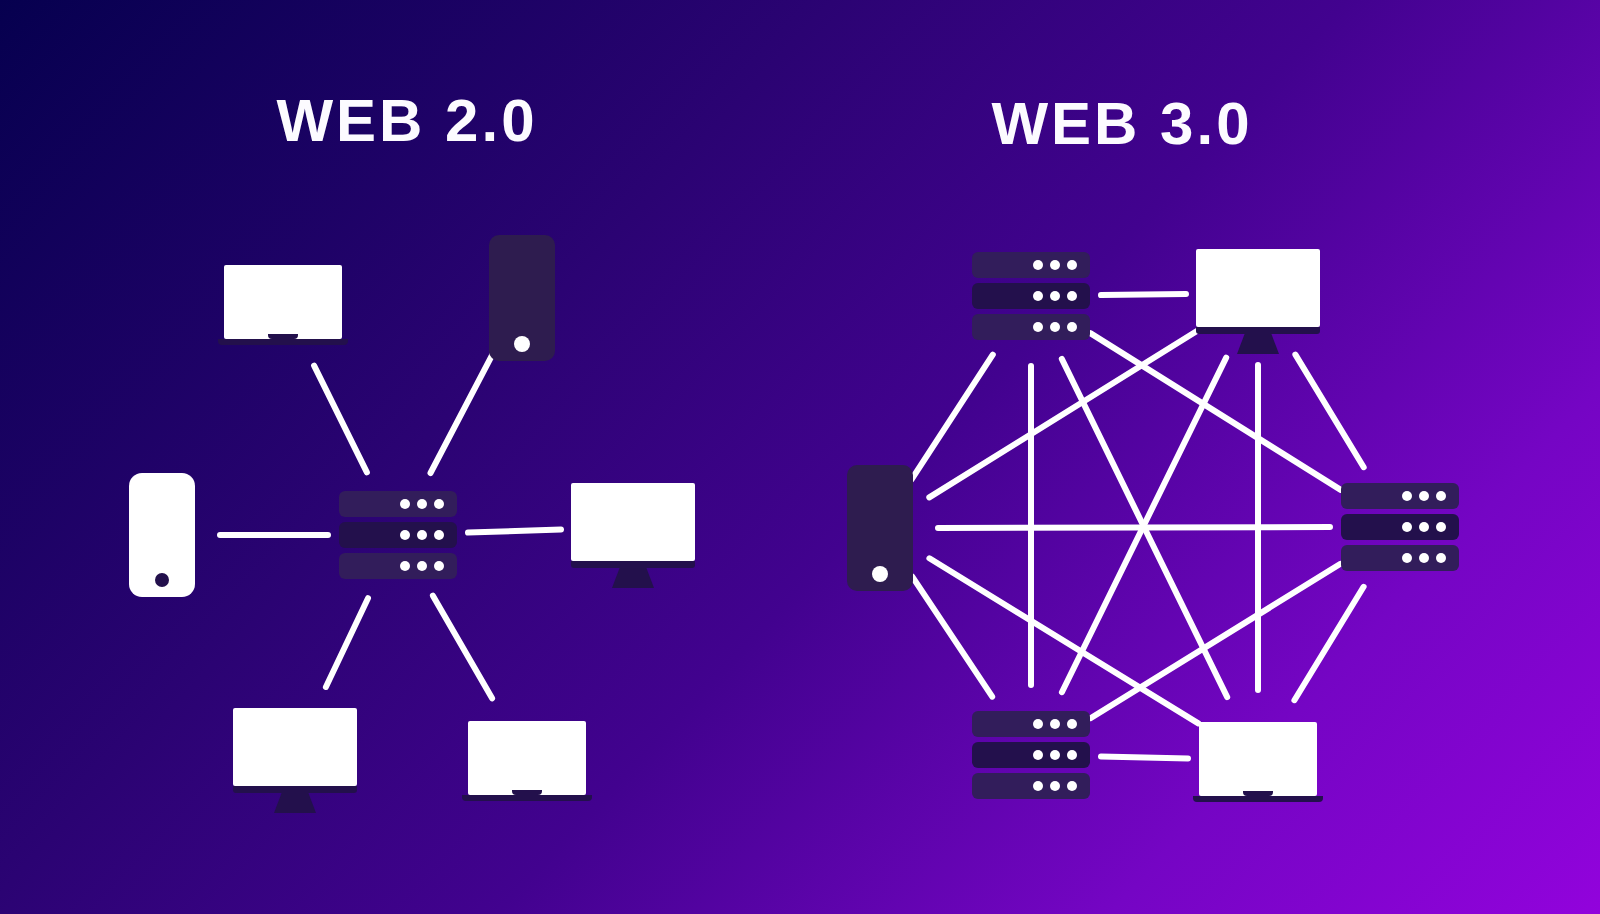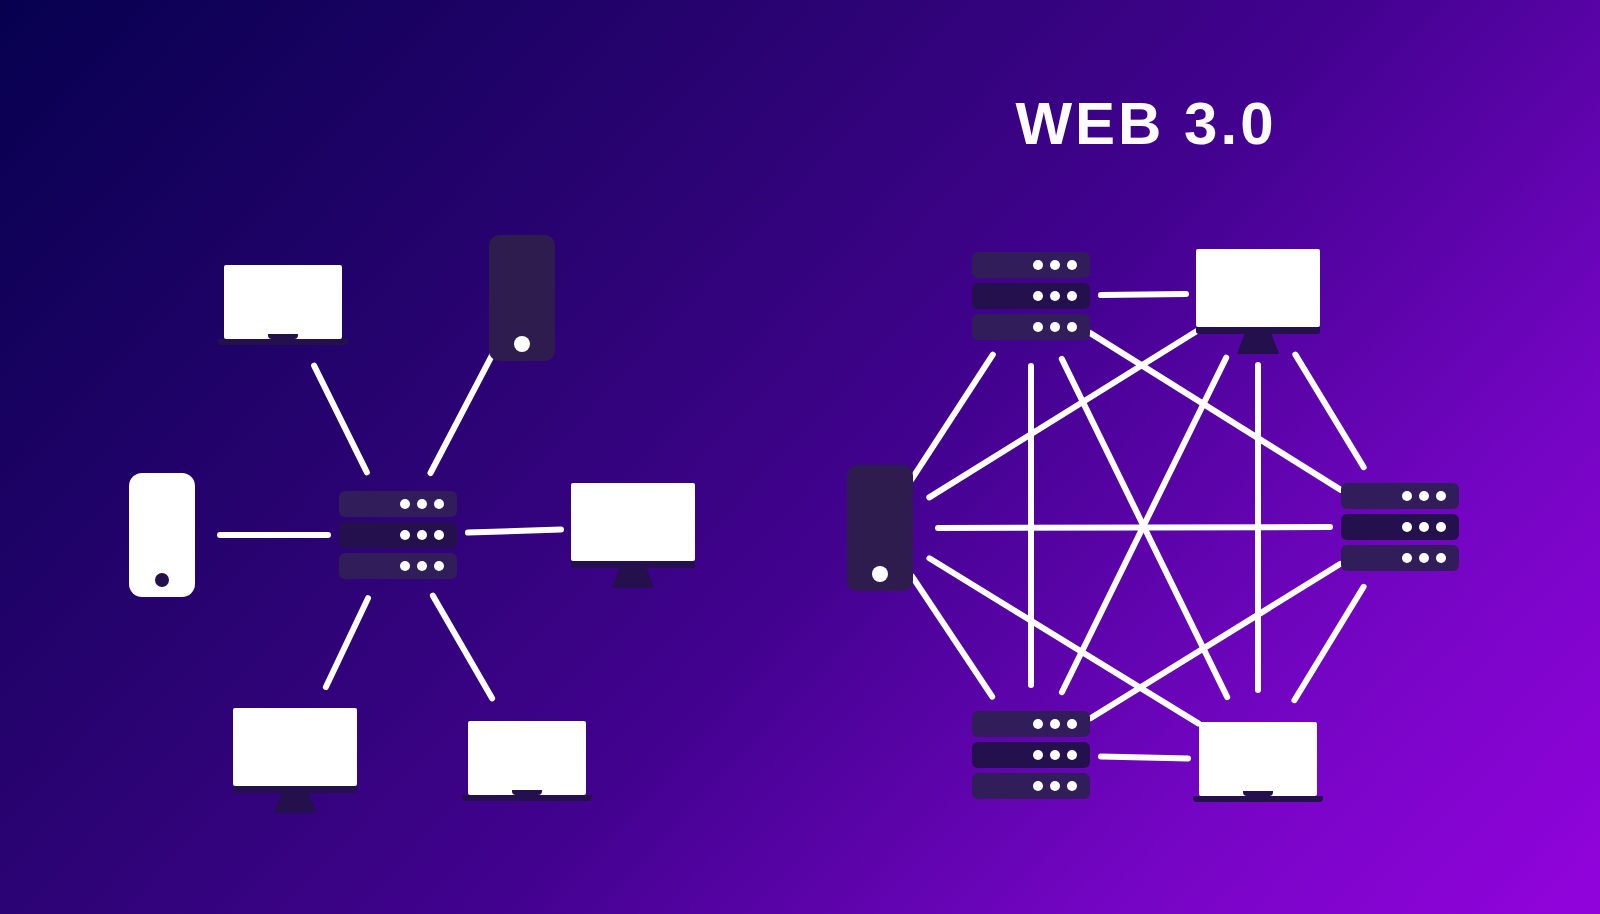--- a/index.html
+++ b/index.html
@@ -21,21 +21,21 @@
   .panel-title {
     position: absolute;
     transform: translateX(-50%);
     color: #FCFBFF;
     font-weight: bold;
     font-size: 60px;
     letter-spacing: 3px;
     white-space: nowrap;
   }
   #title-web2 { left: 407px; top: 86px; }
-  #title-web3 { left: 1146px; top: 89px; }
+  #title-web3 { left: 1122px; top: 89px; }
 
   #edges-svg {
     position: absolute;
     left: 0; top: 0;
   }
   #edges-svg line {
     stroke: var(--line-color, #FFFFFF);
     stroke-linecap: round;
   }
 
@@ -280,14 +280,15 @@
             <span class="dot"></span>
             <span class="dot"></span>
           </span>
         </div>
       </div>
       <div class="device laptop" style="left: 1193px; top: 722px; width: 130px;">
         <div class="lap-screen"></div>
         <div class="lap-base"></div>
       </div>
     </div>
+  <div class="panel-title" id="title-web2">WEB 2.0</div>
   <div class="panel-title" id="title-web3">WEB 3.0</div>
 </div>
 
 </body></html>

